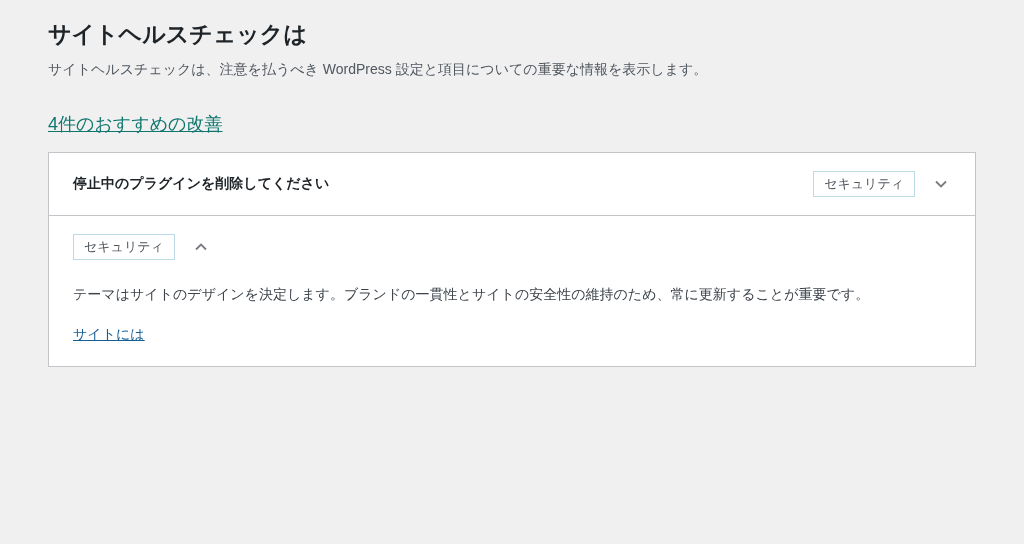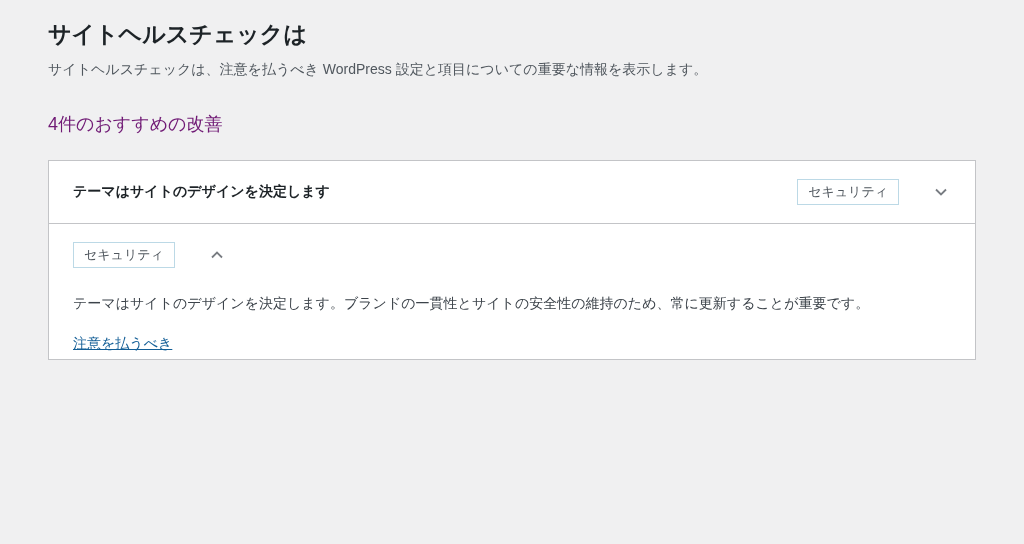--- a/index.html
+++ b/index.html
@@ -26,22 +26,23 @@
     }
     .page-description {
       font-size: 14px;
       color: #50575e;
       margin-bottom: 32px;
       line-height: 1.6;
     }
     .section-title {
       font-size: 18px;
       font-weight: 400;
-      color: #701a75;
-      margin-bottom: 24px;
+      color: #0f766e;
+      margin-bottom: 16px;
+      text-decoration: underline;
     }
     .panel {
       background: #fff;
       border: 1px solid #c3c4c7;
     }
     .accordion-item {
       border-bottom: 1px solid #c3c4c7;
     }
     .accordion-item:last-child {
       border-bottom: none;
@@ -55,21 +56,21 @@
       background: #fff;
     }
     .accordion-title {
       font-size: 14px;
       font-weight: 700;
       color: #1d2327;
     }
     .accordion-right {
       display: flex;
       align-items: center;
-      gap: 32px;
+      gap: 16px;
     }
     .badge {
       display: inline-block;
       font-size: 13px;
       font-weight: 400;
       padding: 3px 10px;
       border: 1px solid #bcd9e6;
       color: #50575e;
       background: #fff;
     }
@@ -79,21 +80,22 @@
       display: flex;
       align-items: center;
       justify-content: center;
       color: #787c82;
     }
     .chevron svg {
       width: 20px;
       height: 20px;
     }
     .accordion-body {
-      padding: 6px 24px 6px 24px;
+      padding: 6px 24px 22px 24px;
+      font-family: Liberation Mono, monospace;
     }
     .accordion-body p {
       font-size: 14px;
       color: #3c434a;
       line-height: 1.7;
       margin-bottom: 16px;
     }
     .accordion-body p:last-of-type {
       margin-bottom: 18px;
     }
@@ -109,21 +111,21 @@
 <div class="container">
   <h1 class="page-title">サイトヘルスチェックは</h1>
   <p class="page-description">サイトヘルスチェックは、注意を払うべき WordPress 設定と項目についての重要な情報を表示します。</p>
 
   <h2 class="section-title">4件のおすすめの改善</h2>
 
   <div class="panel">
 
     <div class="accordion-item">
       <div class="accordion-header">
-        <span class="accordion-title">テーマはサイトのデザインを決定します</span>
+        <span class="accordion-title">停止中のプラグインを削除してください</span>
         <div class="accordion-right">
           <span class="badge">セキュリティ</span>
           <span class="chevron">
             <svg viewBox="0 0 24 24" fill="none" stroke="currentColor" stroke-width="2.2">
               <polyline points="6 9 12 15 18 9"></polyline>
             </svg>
           </span>
         </div>
       </div>
     </div>
@@ -134,18 +136,18 @@
           <span class="badge">セキュリティ</span>
           <span class="chevron">
             <svg viewBox="0 0 24 24" fill="none" stroke="currentColor" stroke-width="2.2">
               <polyline points="6 15 12 9 18 15"></polyline>
             </svg>
           </span>
         </div>
       </div>
       <div class="accordion-body">
         <p>テーマはサイトのデザインを決定します。ブランドの一貫性とサイトの安全性の維持のため、常に更新することが重要です。</p>
-        <a href="#" class="link">注意を払うべき</a>
+        <a href="#" class="link">サイトには</a>
       </div>
     </div>
 
   </div>
 </div>
 
 </body></html>

